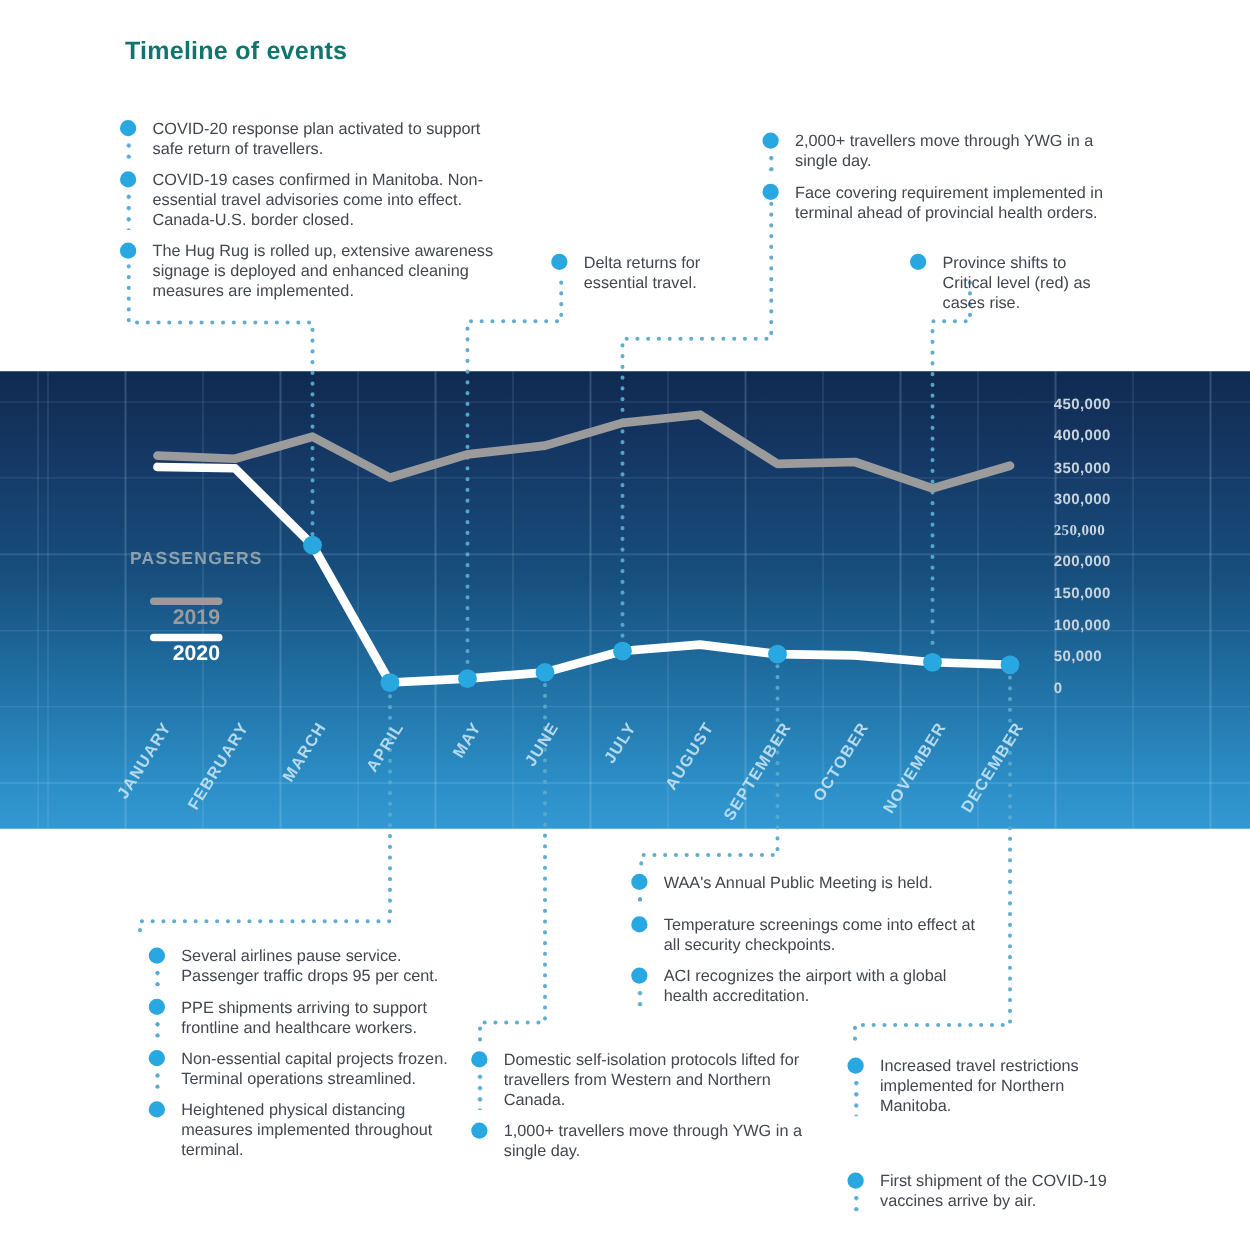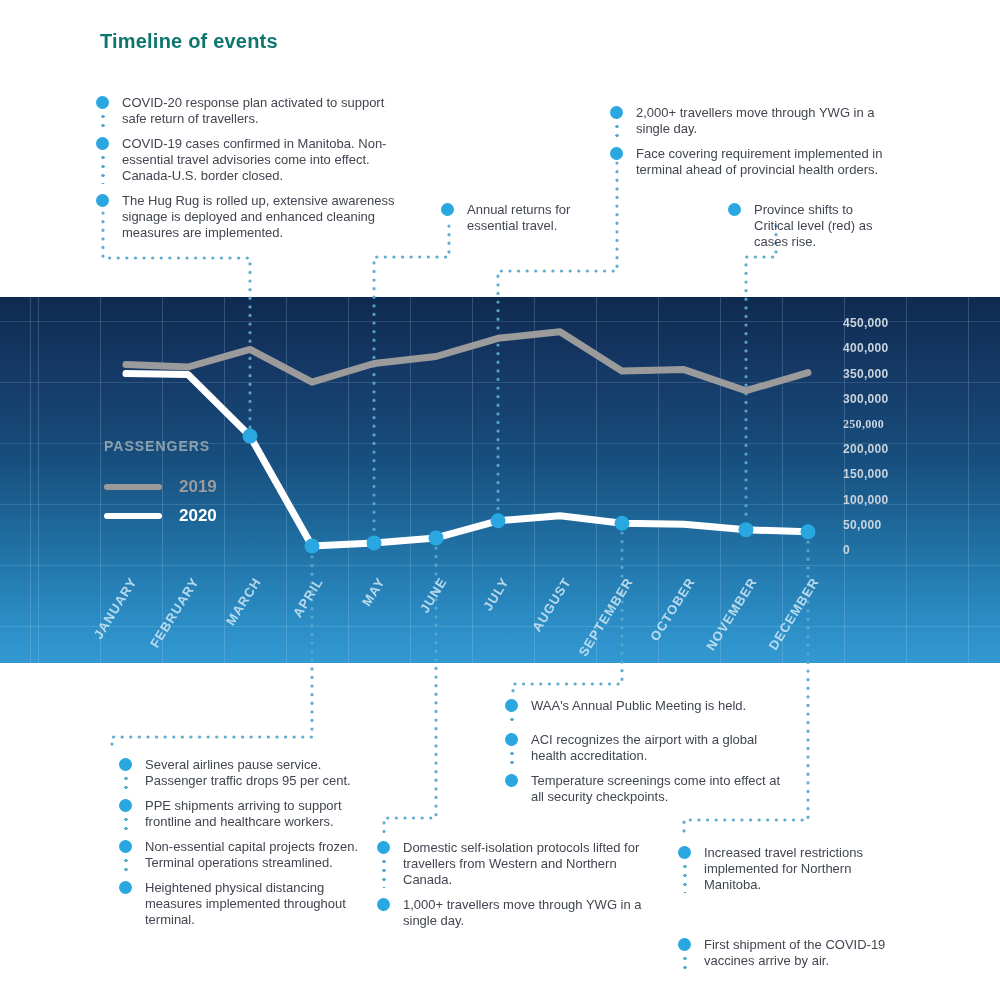--- a/index.html
+++ b/index.html
@@ -20,21 +20,21 @@
 
   .ylabel{position:absolute;left:843px;width:70px;font-size:12px;font-weight:bold;
     color:#c9d4dd;letter-spacing:.3px;}
   .xmonth{position:absolute;width:150px;height:16px;text-align:right;font-size:13px;
     font-weight:bold;color:rgba(215,235,247,.82);letter-spacing:1px;
     transform-origin:100% 50%;transform:rotate(-58deg);}
 
   
   .legend{position:absolute;left:104px;top:438px;}
   .legend-title{font-size:14px;font-weight:bold;color:#8da0ad;letter-spacing:1px;margin-bottom:24px;}
-  .legend-row{display:flex;align-items:center;margin-bottom:11px;height:18px;}
+  .legend-row{display:flex;align-items:center;margin-bottom:11px;height:18px;flex-direction:column;}
   .swatch{width:58px;height:6px;border-radius:3px;margin-right:17px;flex:none;}
   .sw-2019{background:#9b9b9b;}
   .sw-2020{background:#ffffff;}
   .legend-label{font-size:17px;font-weight:bold;}
   .ll-2019{color:#9b9b9b;}
   .ll-2020{color:#ffffff;}
 
   
   .ann{position:absolute;display:flex;flex-direction:column;}
   .item{display:flex;padding-bottom:9px;}
@@ -158,21 +158,21 @@
           <span class="bdot"></span>
         </div>
         <div class="txt">Face covering requirement implemented in terminal ahead of provincial health orders.</div>
       </div>
     </div>
   <div class="ann" id="b2">
       <div class="item">
         <div class="dcol">
           <span class="bdot"></span>
         </div>
-        <div class="txt">Annual returns for essential travel.</div>
+        <div class="txt">Delta returns for essential travel.</div>
       </div>
     </div>
   <div class="ann" id="b3">
       <div class="item">
         <div class="dcol">
           <span class="bdot"></span>
         </div>
         <div class="txt">Province shifts to Critical level (red) as cases rise.</div>
       </div>
     </div>
@@ -224,30 +224,30 @@
       <div class="item">
         <div class="dcol">
           <span class="bdot"></span>
           <span class="tail"></span>
         </div>
         <div class="txt">WAA's Annual Public Meeting is held.</div>
       </div>
       <div class="item">
         <div class="dcol">
           <span class="bdot"></span>
+        </div>
+        <div class="txt">Temperature screenings come into effect at all security checkpoints.</div>
+      </div>
+      <div class="item">
+        <div class="dcol">
+          <span class="bdot"></span>
           <span class="tail"></span>
         </div>
         <div class="txt">ACI recognizes the airport with a global health accreditation.</div>
       </div>
-      <div class="item">
-        <div class="dcol">
-          <span class="bdot"></span>
-        </div>
-        <div class="txt">Temperature screenings come into effect at all security checkpoints.</div>
-      </div>
     </div>
   <div class="ann" id="b7">
       <div class="item">
         <div class="dcol">
           <span class="bdot"></span>
           <span class="tail"></span>
         </div>
         <div class="txt">Increased travel restrictions implemented for Northern Manitoba.</div>
       </div>
       <div class="item">

